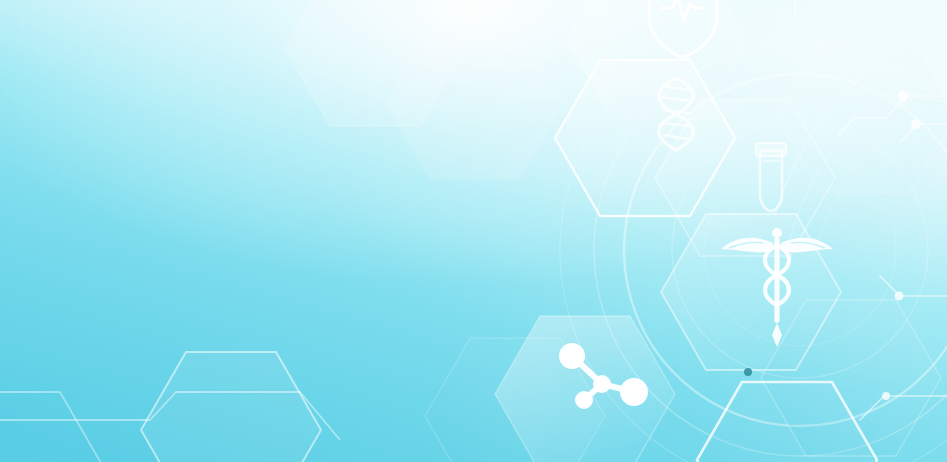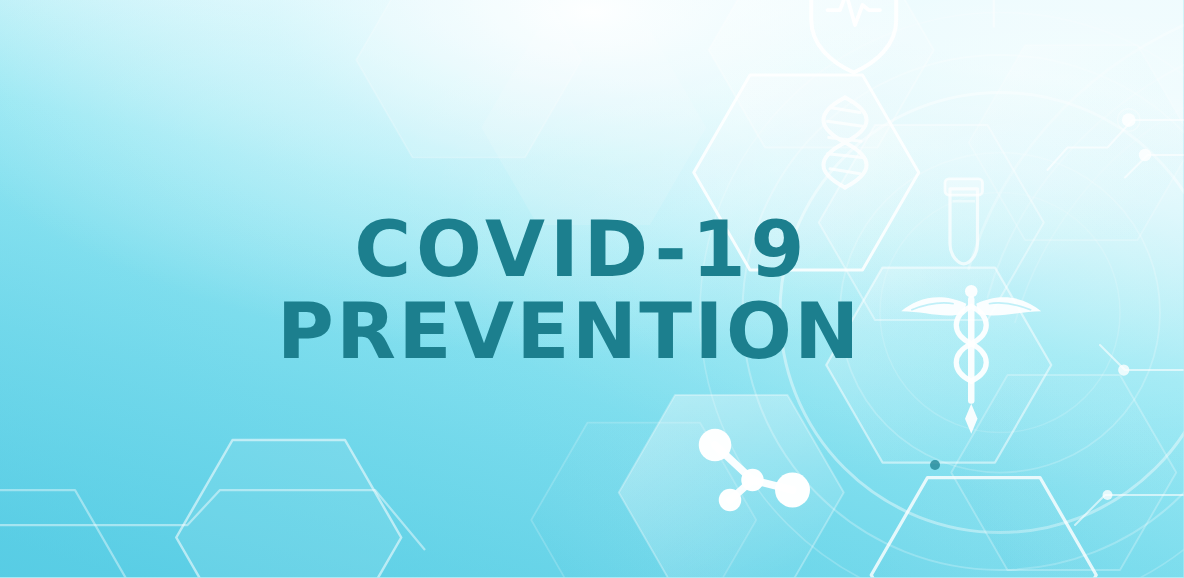--- a/index.html
+++ b/index.html
@@ -228,18 +228,14 @@
         <g fill="#ffffff" fill-opacity="0.98">
           <circle cx="-28" cy="-22" r="13"></circle>
           <circle cx="2" cy="6" r="9"></circle>
           <circle cx="-16" cy="22" r="9"></circle>
           <circle cx="34" cy="14" r="14"></circle>
         </g>
       </g>
     </svg>
   </div>
 
-  <div id="headline">
-    <div id="line1" class="hl-line">COVID-19</div>
-    <div id="line2" class="hl-line">PREVENTION</div>
-  </div>
 
 </div>
 
 </body></html>

